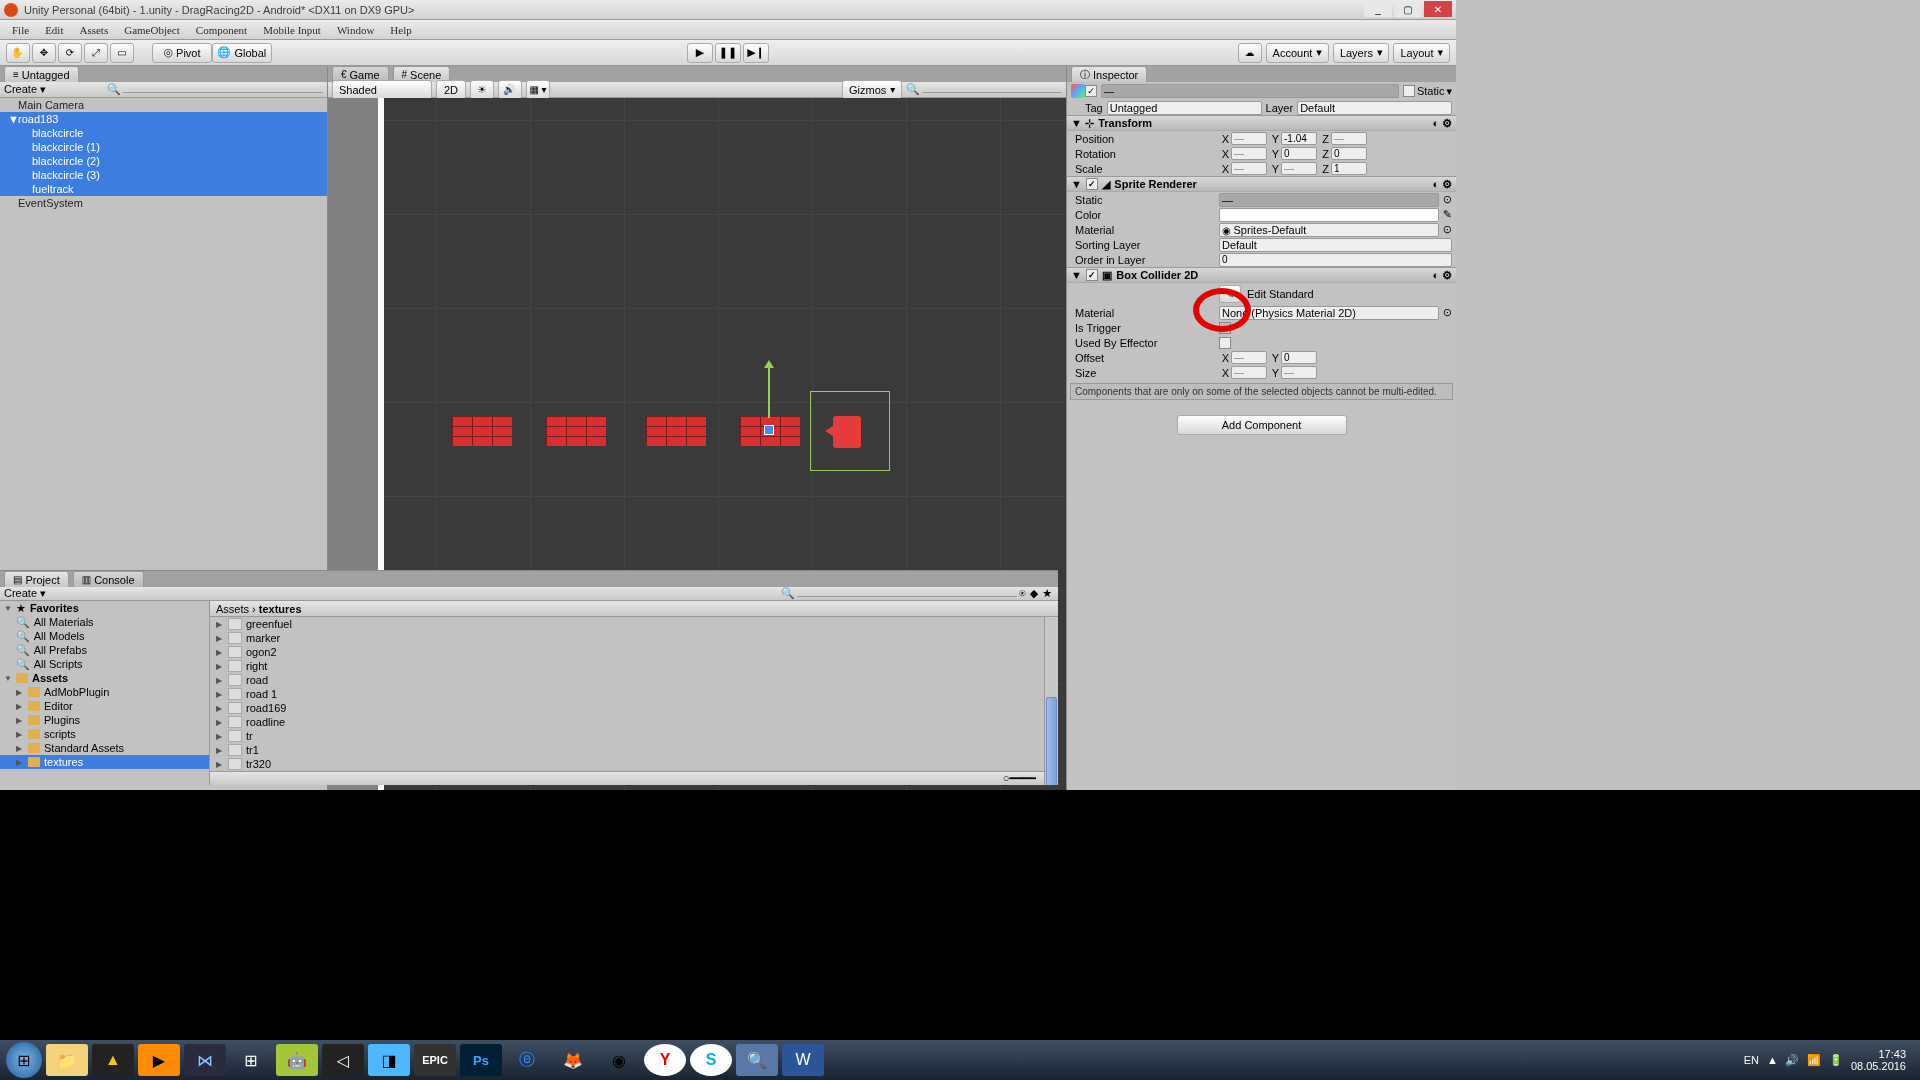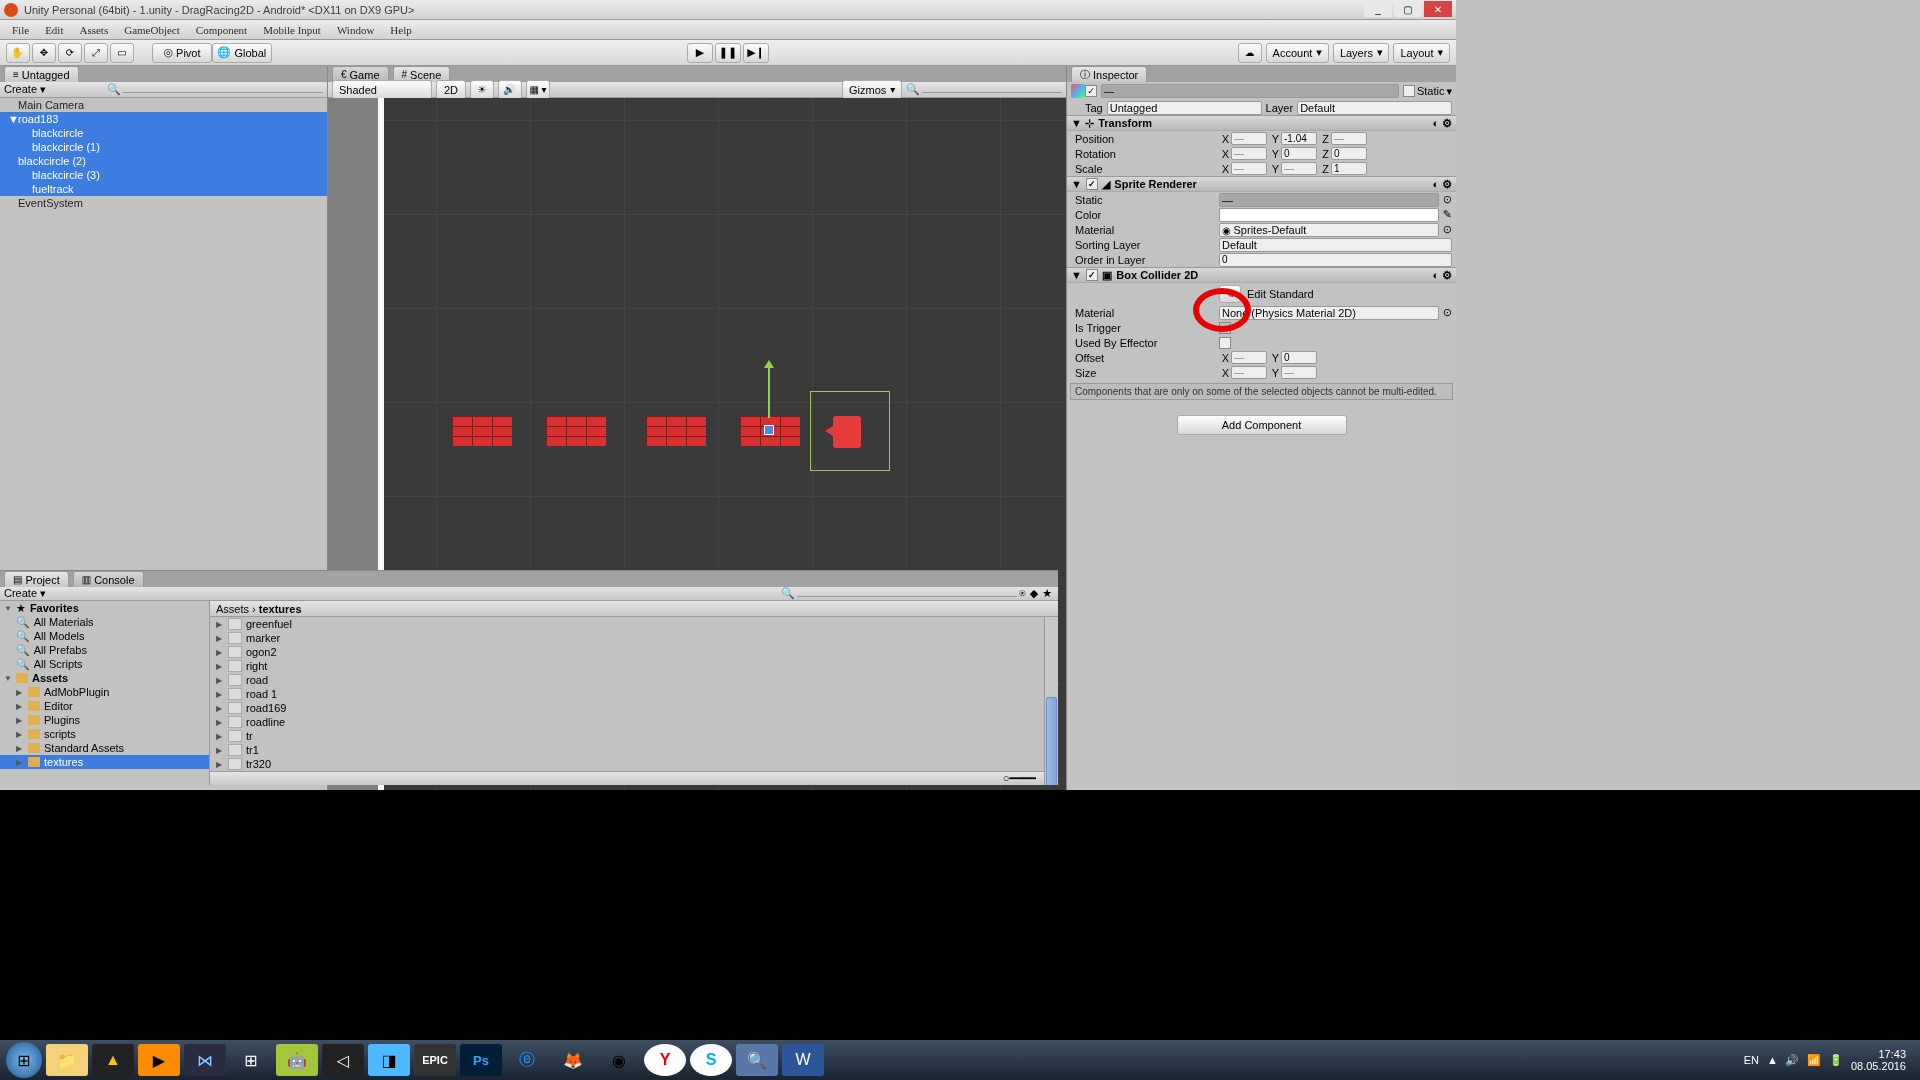--- a/index.html
+++ b/index.html
@@ -147,21 +147,21 @@
       </div>
       <div class="panel-toolbar">
         <span><span>Create</span> ▾</span>
         <span style="margin-left:auto">🔍<span style="display:inline-block;width:200px;border-bottom:1px solid #999;margin-left:2px;"></span></span>
       </div>
       <div class="hierarchy-list" id="hlist">
           <div class="h-item" style="padding-left: 8px;"><span class="fold"></span>Main Camera</div>
           <div class="h-item sel" style="padding-left: 8px;"><span class="fold">▼</span>road183</div>
           <div class="h-item sel" style="padding-left: 22px;"><span class="fold"></span>blackcircle</div>
           <div class="h-item sel" style="padding-left: 22px;"><span class="fold"></span>blackcircle (1)</div>
-          <div class="h-item sel" style="padding-left: 8px;"><span class="fold"></span>blackcircle (2)</div>
+          <div class="h-item sel" style="padding-left: 22px;"><span class="fold"></span>blackcircle (2)</div>
           <div class="h-item sel" style="padding-left: 22px;"><span class="fold"></span>blackcircle (3)</div>
           <div class="h-item sel" style="padding-left: 22px;"><span class="fold"></span>fueltrack</div>
           <div class="h-item" style="padding-left: 8px;"><span class="fold"></span>EventSystem</div>
         </div>
     </div>
 
     <div class="center">
       <div class="scene-tabs">
         <div class="panel-tab" style="background:linear-gradient(180deg,#d5d5d5,#b8b8b8);">€ <span>Game</span></div>
         <div class="panel-tab"># <span>Scene</span></div>

